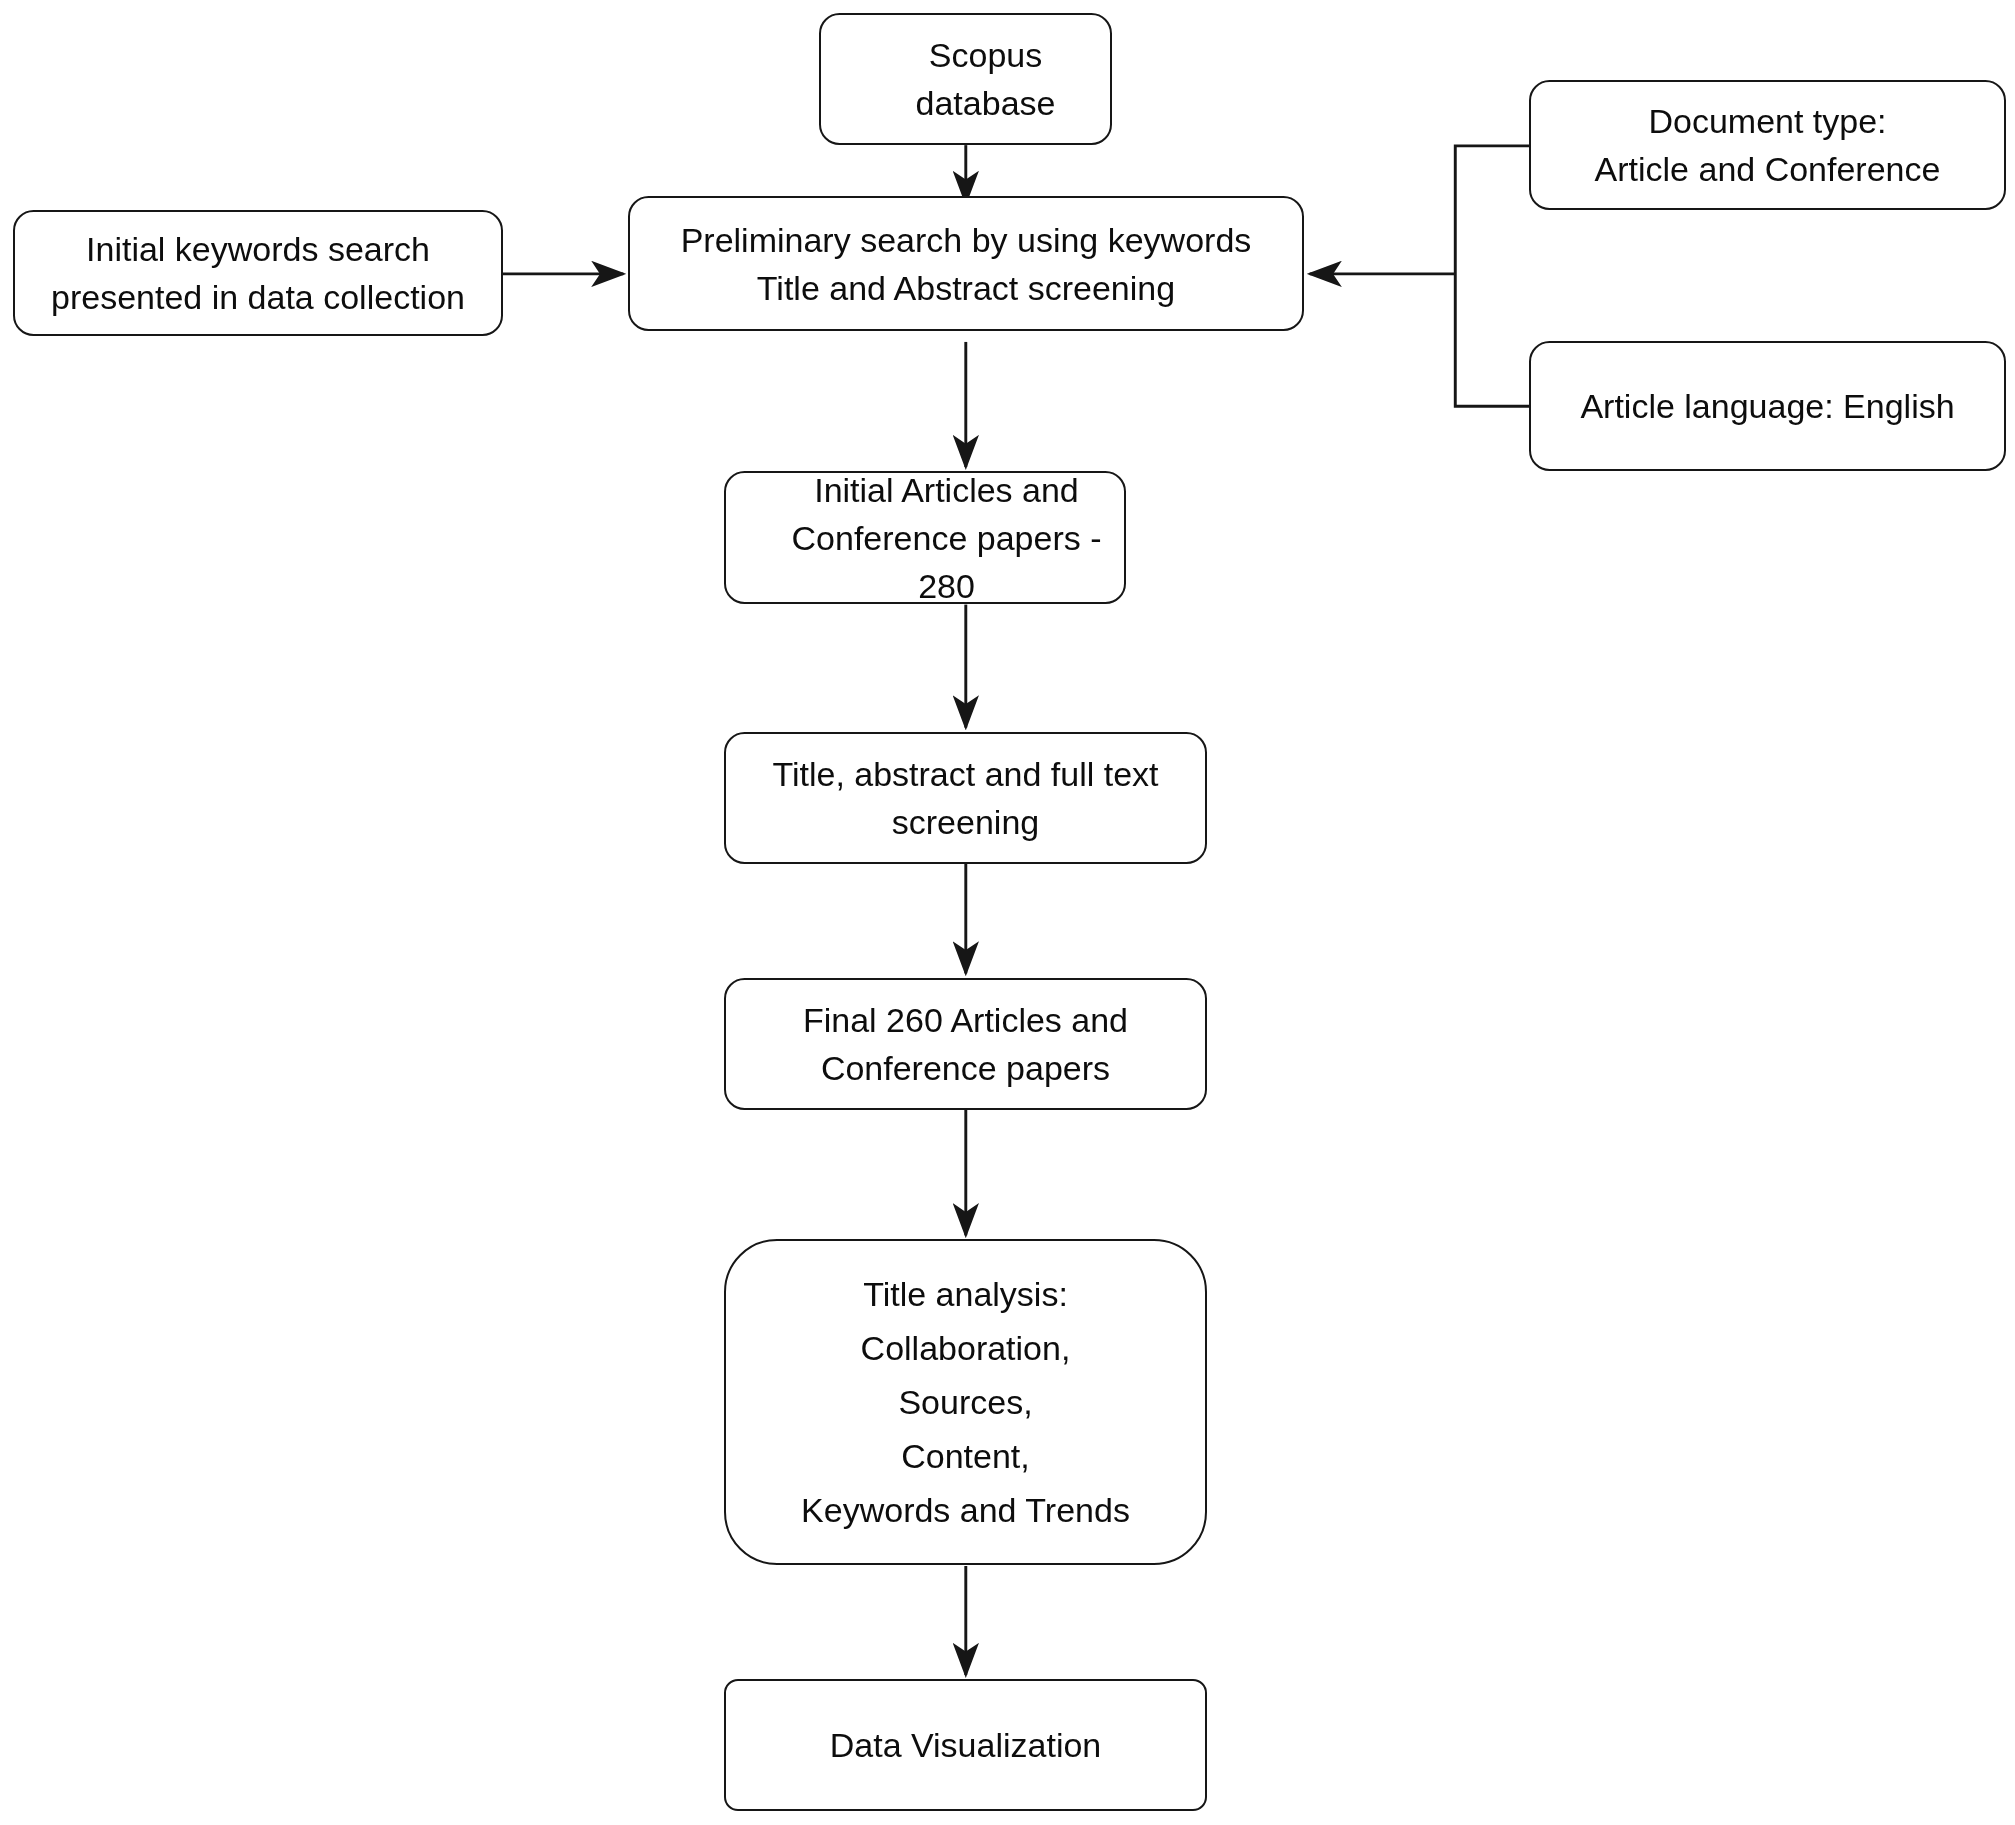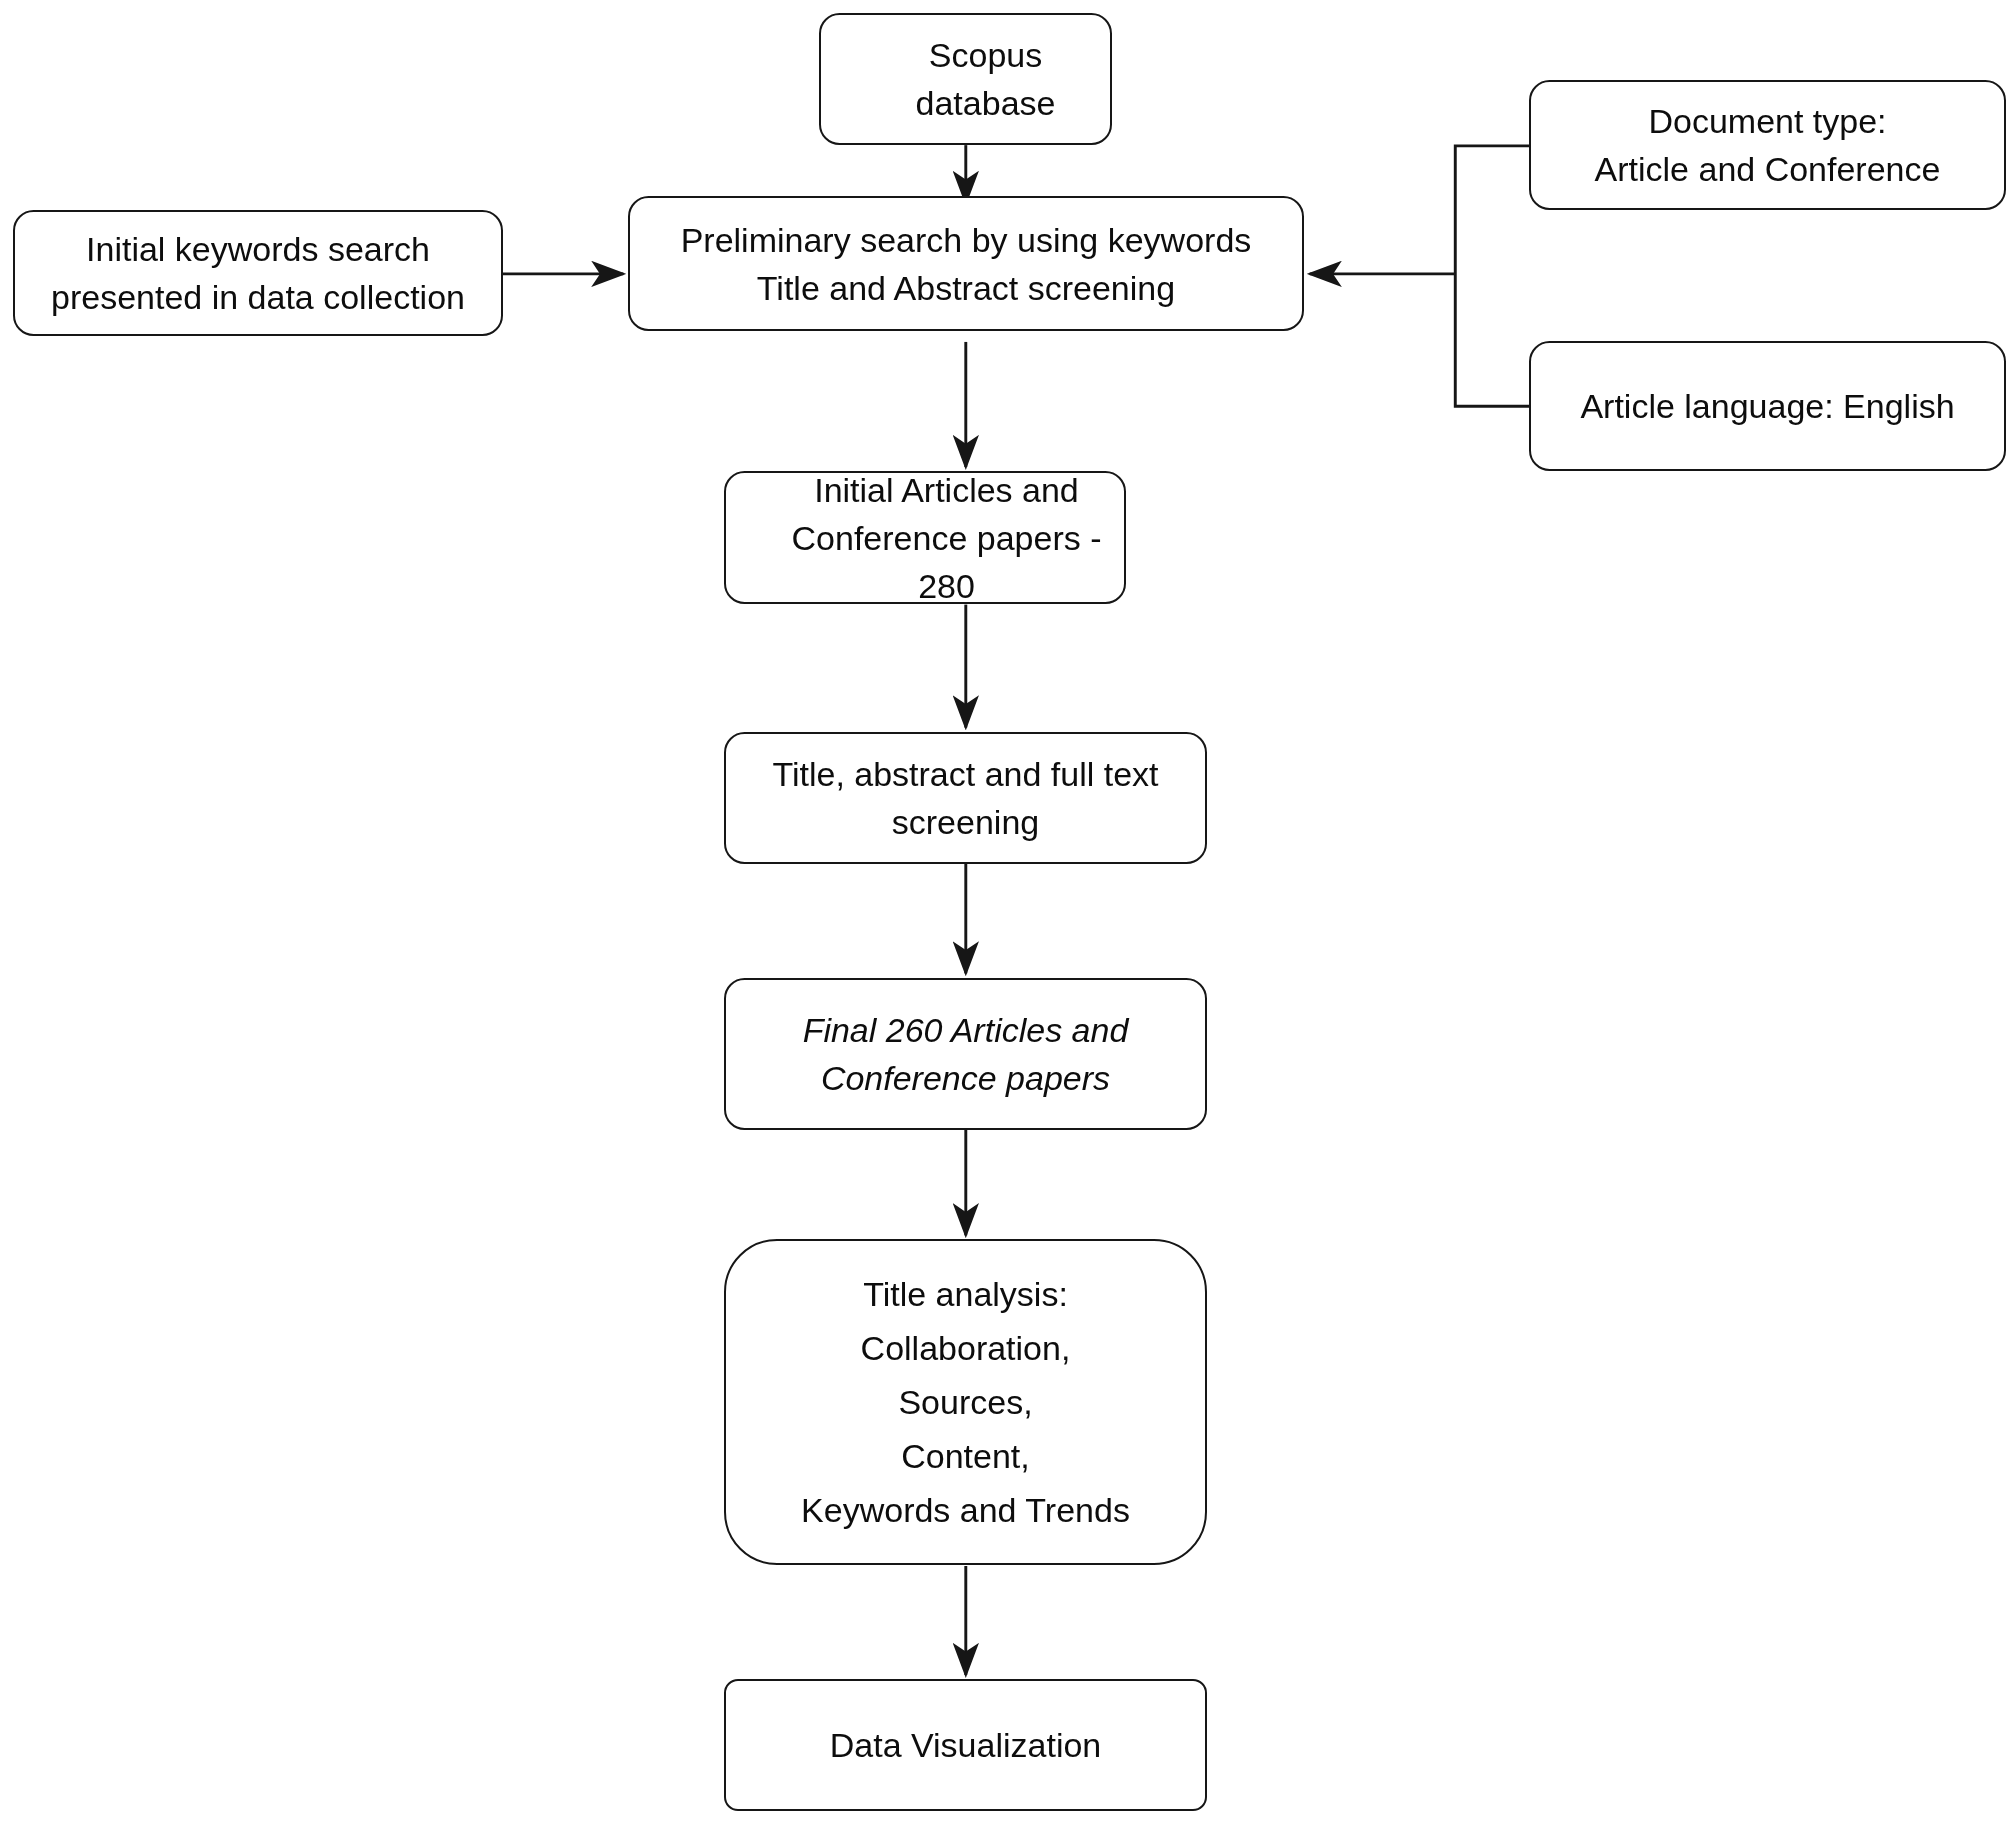--- a/index.html
+++ b/index.html
@@ -49,21 +49,21 @@
   }
 
   
   #node-scopus            { left: 819px; top: 13px;   width: 293px; height: 132px; padding-left: 40px; }
   #node-initial-keywords  { left: 13px;   top: 210px;  width: 490px; height: 126px; }
   #node-preliminary       { left: 628px;  top: 196px;  width: 676px; height: 135px; }
   #node-document-type     { left: 1529px; top: 80px;  width: 477px; height: 130px; }
   #node-article-language  { left: 1529px; top: 341px;  width: 477px; height: 130px; }
   #node-initial-articles  { left: 724px;  top: 471px;  width: 402px; height: 133px; padding-left: 43px; }
   #node-title-screening   { left: 724px;  top: 732px; width: 483px; height: 132px; }
-  #node-final-articles    { left: 724px;  top: 978px; width: 483px; height: 152px; font-style: italic; }
+  #node-final-articles    { left: 724px;  top: 978px; width: 483px; height: 132px; }
   #node-data-analysis     { left: 724px;  top: 1239px; width: 483px; height: 326px; }
   #node-data-viz          { left: 724px;  top: 1679px; width: 483px; height: 132px; border-radius: 14px; }
 </style>
 </head>
 <body>
 
 <div class="canvas">
 
   <svg class="connectors" viewBox="0 0 2754 2495" xmlns="http://www.w3.org/2000/svg">
     <defs>

